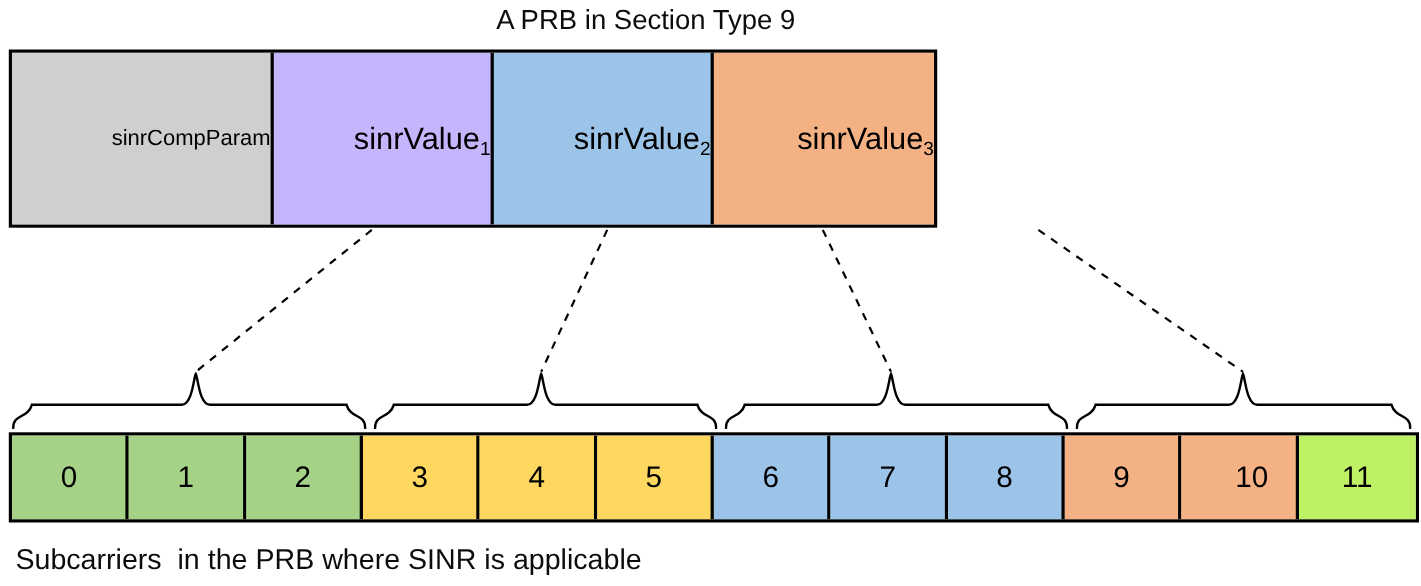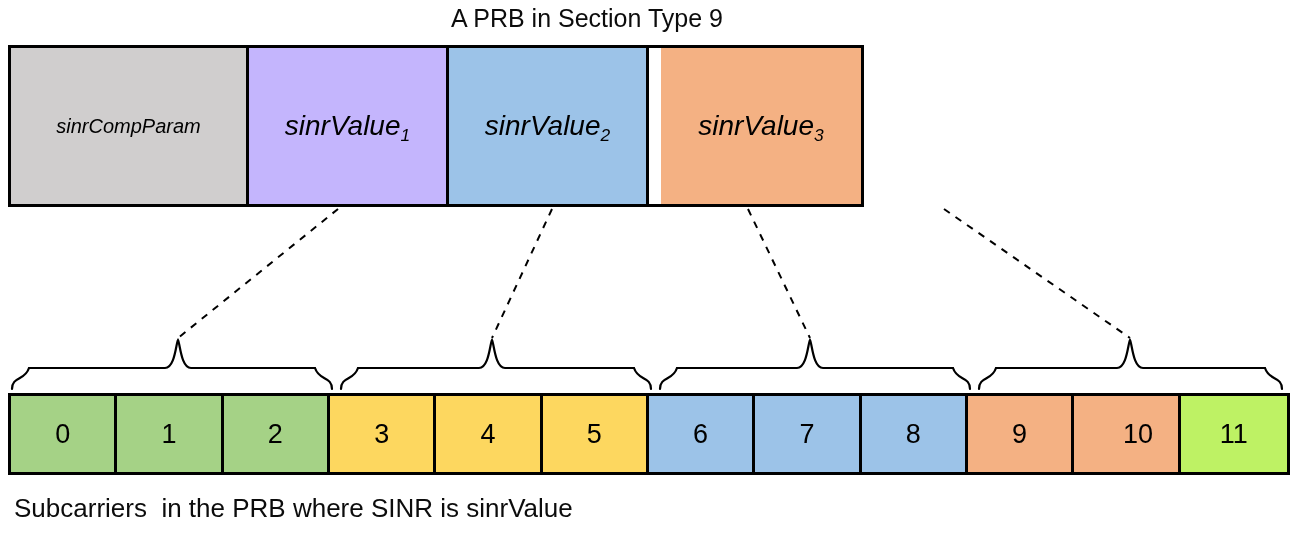--- a/index.html
+++ b/index.html
@@ -42,26 +42,25 @@
     height: 162px;
     display: flex;
     border: 3px solid #000000;
     box-sizing: border-box;
   }
   .prb-cell {
     position: relative;
     box-sizing: border-box;
     display: flex;
     align-items: center;
-    justify-content: center;
+    justify-content: flex-end;
     border-right: 3px solid #000000;
     height: 100%;
-    font-style: italic;
   }
-  .prb-cell:last-child { border-right: none; margin-left: 12px; }
+  .prb-cell:last-child { border-right: none; }
 
   .prb-label {
     font-size: 28px;
     line-height: 1;
     white-space: pre;
     color: #000000;
   }
   .prb-label.small {
     font-size: 20px;
   }
@@ -162,15 +161,15 @@
       <div class="sc-cell" style="width: 106.333px; background: rgb(253, 215, 95);">4</div>
       <div class="sc-cell" style="width: 106.333px; background: rgb(253, 215, 95);">5</div>
       <div class="sc-cell" style="width: 106.333px; background: rgb(156, 195, 232);">6</div>
       <div class="sc-cell" style="width: 106.333px; background: rgb(156, 195, 232);">7</div>
       <div class="sc-cell" style="width: 106.333px; background: rgb(156, 195, 232);">8</div>
       <div class="sc-cell" style="width: 106.333px; background: rgb(244, 177, 131);">9</div>
       <div class="sc-cell" style="width: 106.333px; background: rgb(244, 177, 131); padding-left: 24px;">10</div>
       <div class="sc-cell" style="width: 106.333px; background: #bef264;">11</div>
     </div>
 
-  <div class="caption">Subcarriers  in the PRB where SINR is sinrValue</div>
+  <div class="caption">Subcarriers  in the PRB where SINR is applicable</div>
 
 </div>
 
 </body></html>

